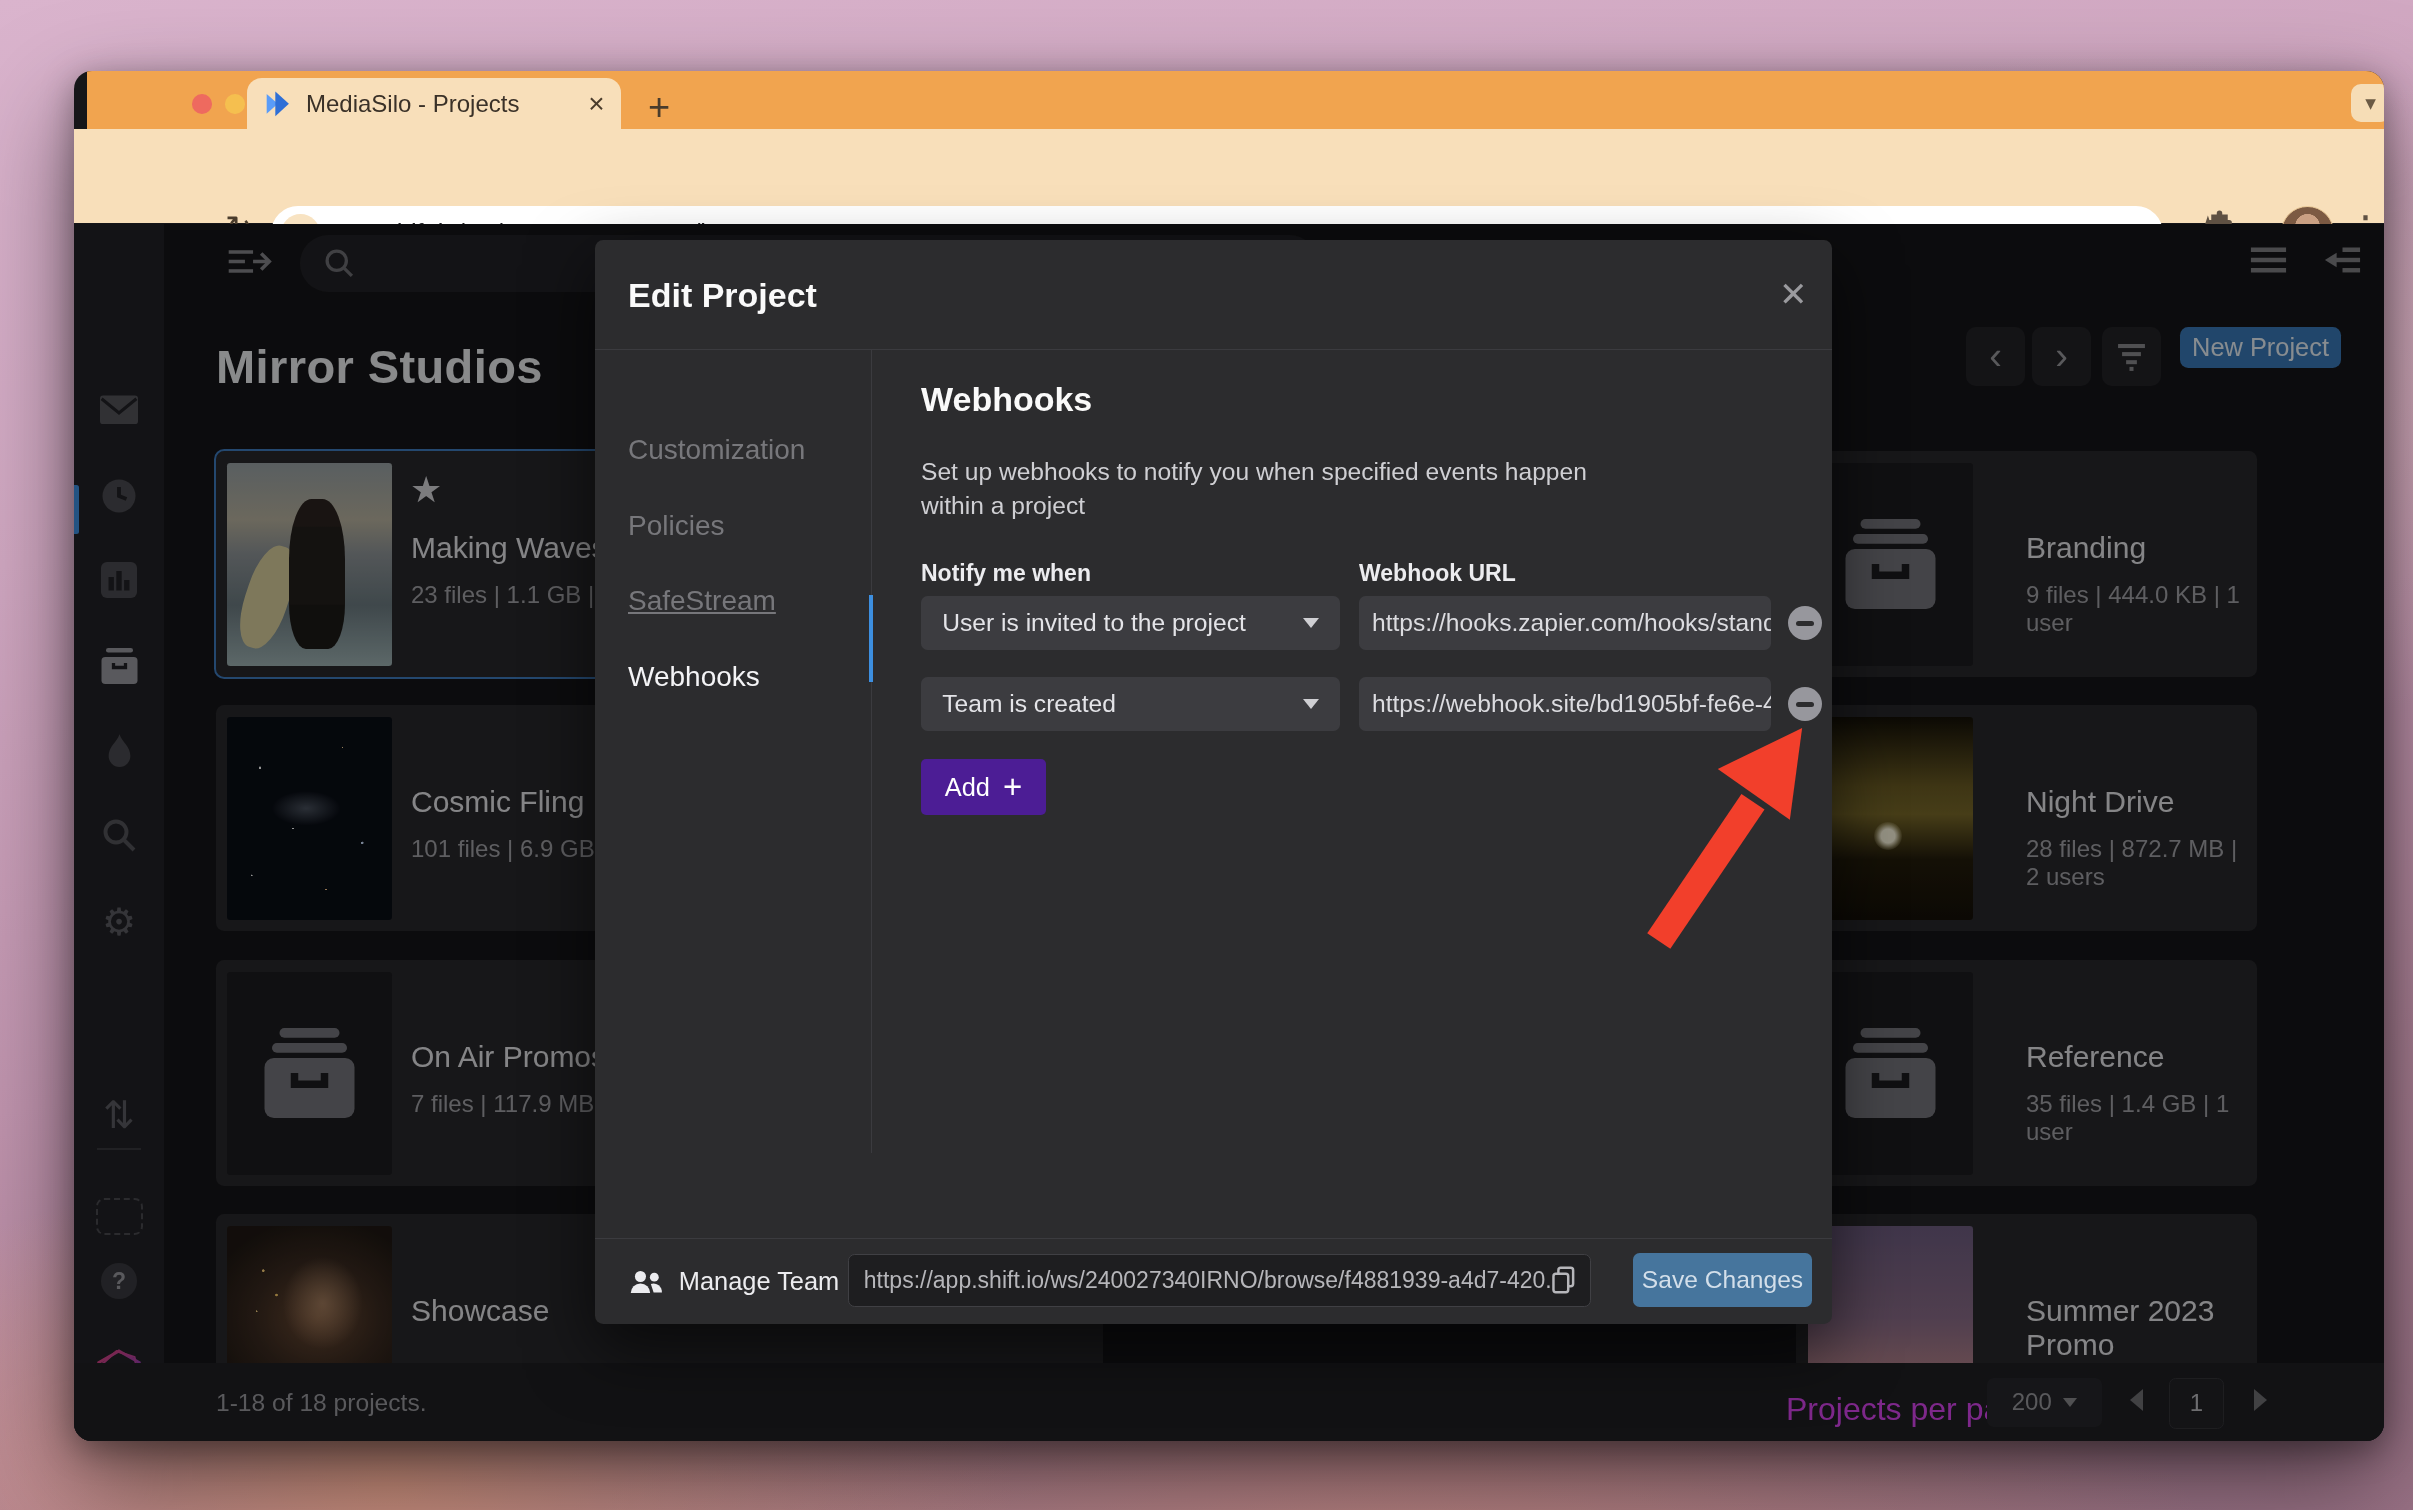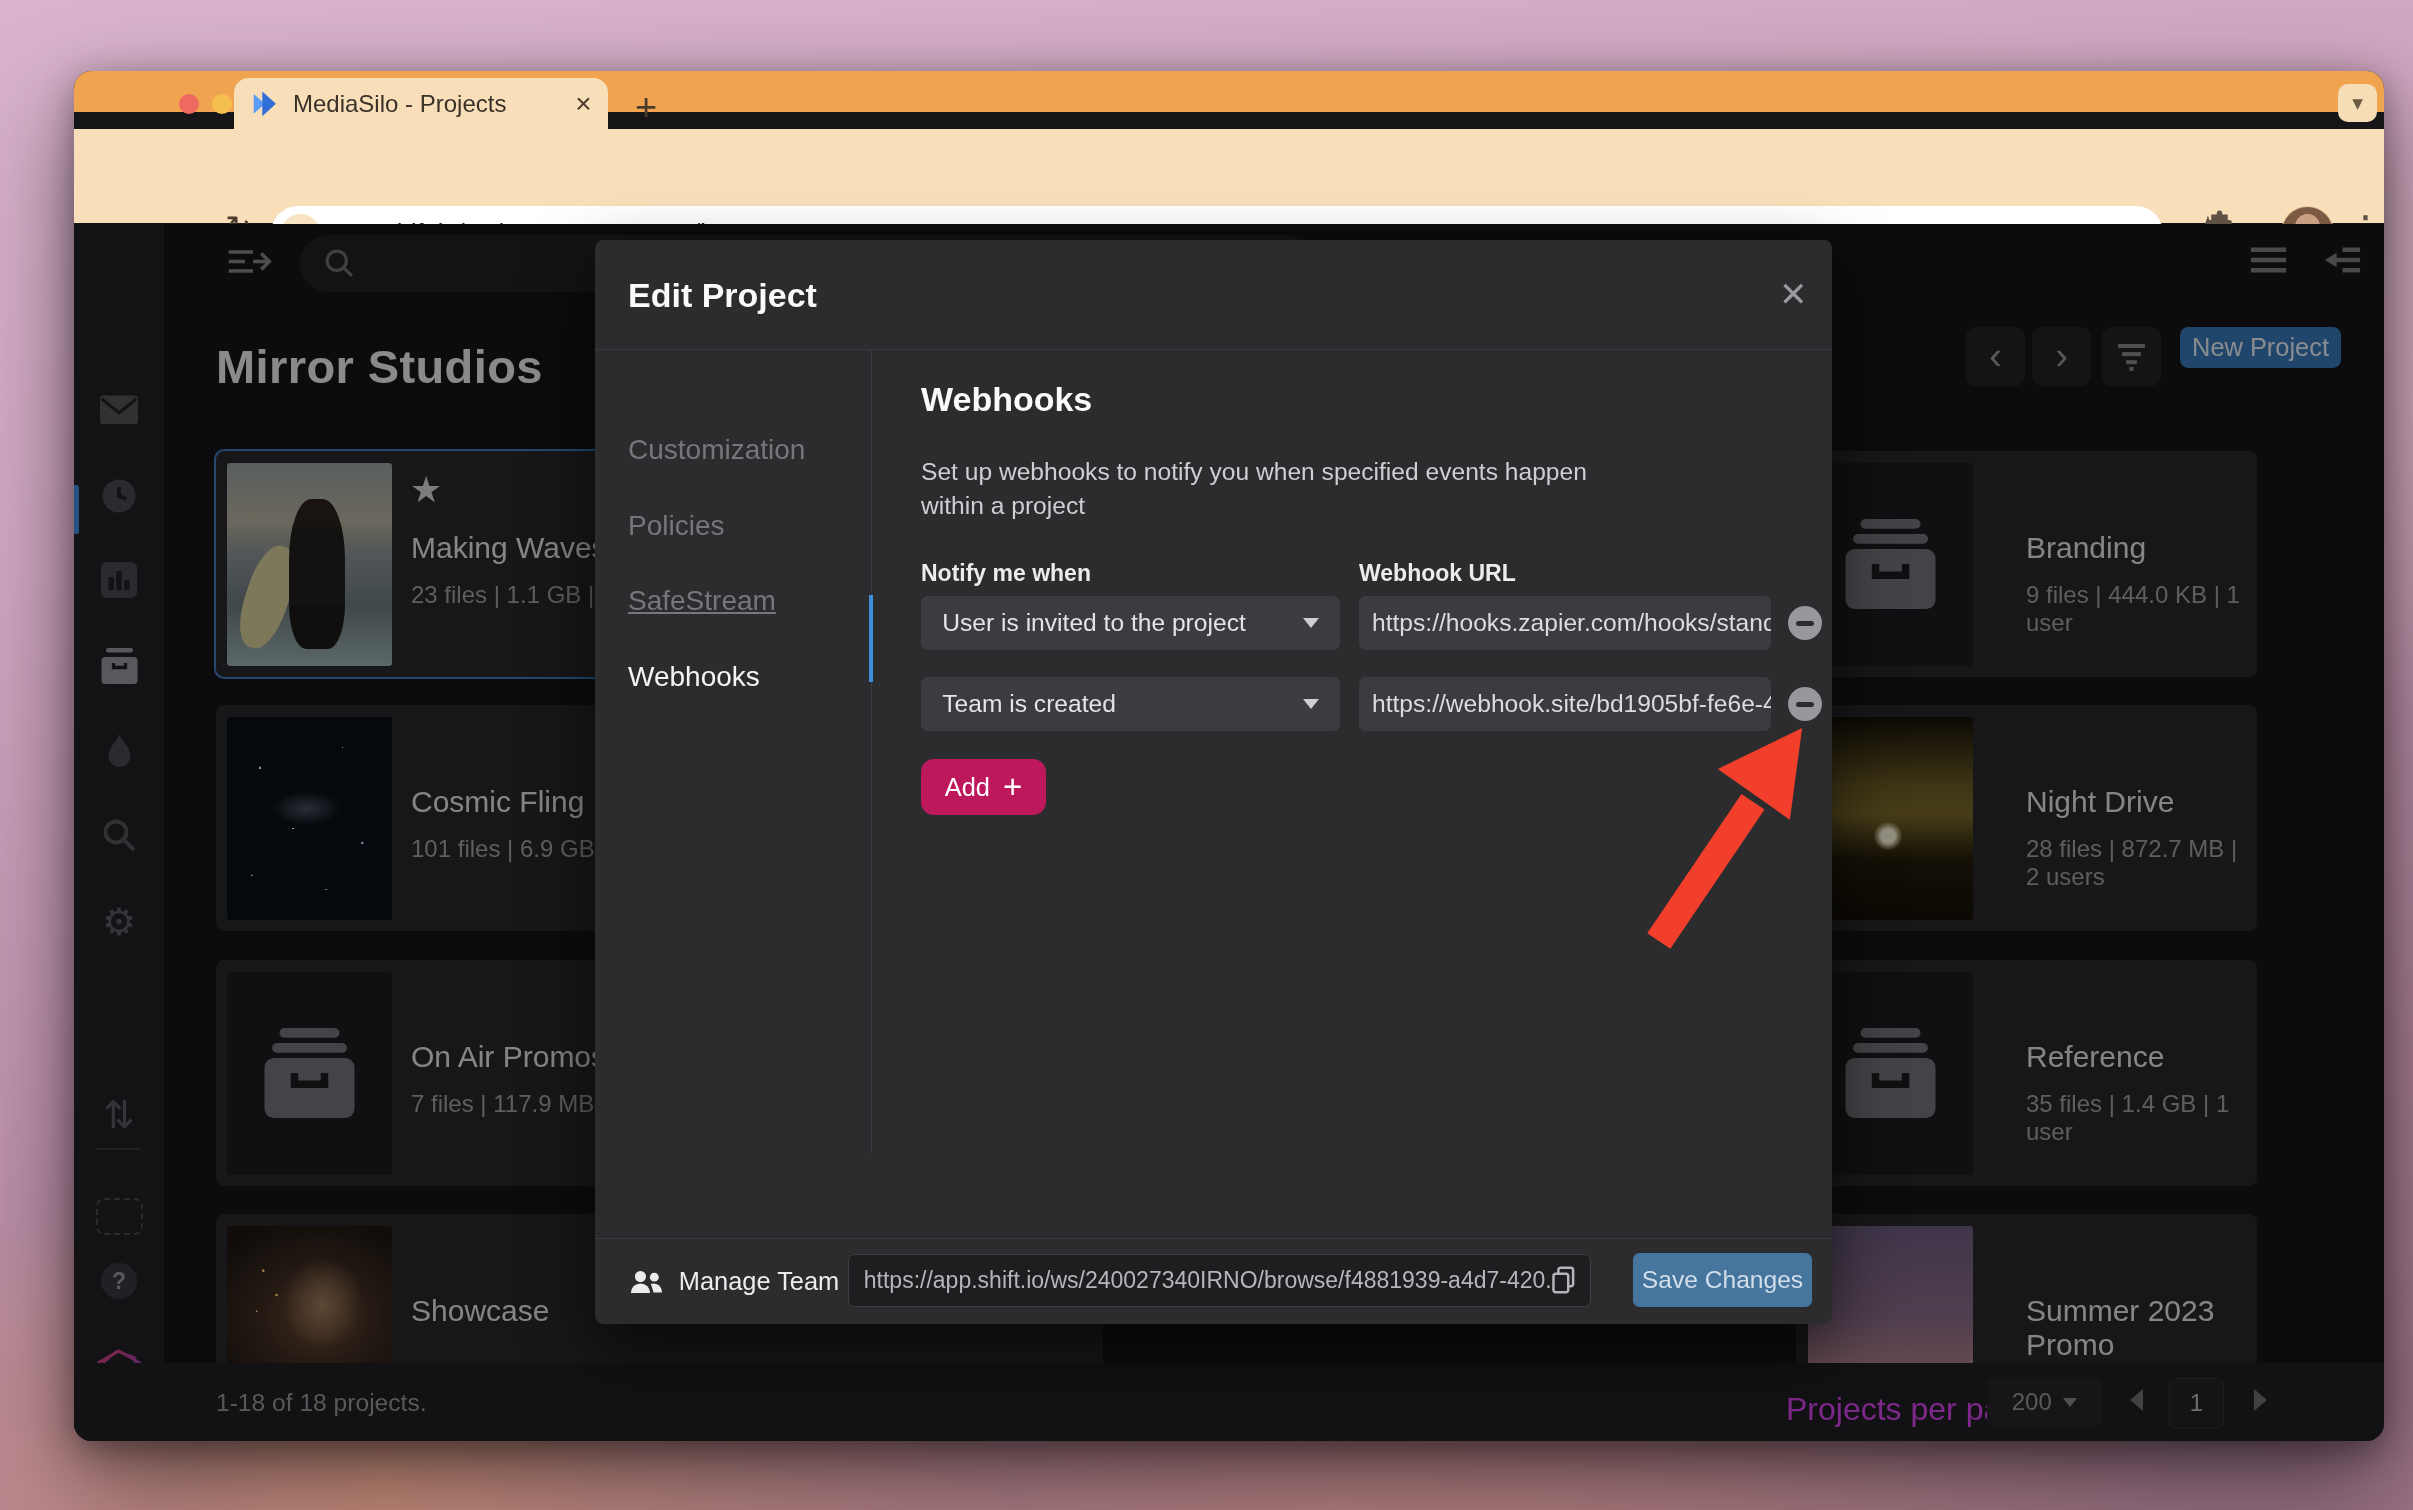--- a/index.html
+++ b/index.html
@@ -7,21 +7,21 @@
   body{
     background:
       radial-gradient(903px 460px at 16% 98%, rgba(236,160,108,.55), transparent 70%),
       radial-gradient(1149px 534px at 58% 106%, rgba(222,148,118,.5), transparent 72%),
       radial-gradient(985px 493px at 88% 26%, rgba(247,214,205,.38), transparent 70%),
       linear-gradient(168deg,#dab4cd 0%,#d0a7c1 28%,#c094ae 55%,#ac8196 76%,#9a7286 100%);
   }
   .window{position:absolute;left:74px;top:71px;width:2310px;height:1370px;border-radius:18px;
     overflow:hidden;box-shadow:0 41px 99px rgba(0,0,0,.5), 0 8.2px 33px rgba(0,0,0,.35);background:#161619;}
   
-  .tabstrip{position:absolute;left:0;top:0;width:100%;height:41px;background:#f1a44f;}
+  .tabstrip{position:absolute;left:13px;top:0;width:100%;height:58px;background:#f1a44f;}
   .tl{position:absolute;top:23px;width:19.7px;height:19.7px;border-radius:50%;}
   .tab{position:absolute;left:160px;top:7.4px;width:374px;height:51px;background:#f8dfba;
     border-radius:14.8px 14.8px 0 0;display:flex;align-items:center;padding:0 16.4px;box-sizing:border-box;}
   .tab-title{font-size:24px;color:#3a3128;margin-left:13px;white-space:nowrap;overflow:hidden;flex:1;}
   .tab-close{font-size:28px;color:#4a3c2c;margin-left:8.2px;}
   .newtab{position:absolute;left:561px;top:14.8px;font-size:38px;color:#4a3c2c;font-weight:300;}
   .win-chev{position:absolute;left:2264px;top:13px;width:39px;height:38px;background:#f6ddb6;
     border-radius:9.9px;display:flex;align-items:center;justify-content:center;color:#6b5a44;font-size:21.3px;}
   .toolbar{position:absolute;left:0;top:58px;width:100%;height:94px;background:#f8dfba;}
   .navic{position:absolute;top:79px;font-size:33px;color:#4a3c2c;}
@@ -110,21 +110,21 @@
   .wh-lab{position:absolute;top:210px;font-size:23px;font-weight:bold;color:#ececef;}
   .wsel{position:absolute;left:49px;width:419px;height:54px;background:#3c3c40;border-radius:6.6px;
     display:flex;align-items:center;padding:0 21.3px;box-sizing:border-box;color:#e4e4e8;font-size:24.6px;}
   .wsel .caret{margin-left:auto;width:0;height:0;border-left:8.2px solid transparent;border-right:8.2px solid transparent;
     border-top:10.7px solid #cfcfd3;}
   .winput{position:absolute;left:487px;width:412px;height:54px;background:#3c3c40;border-radius:6.6px;
     display:flex;align-items:center;padding:0 13px;box-sizing:border-box;color:#dcdce0;font-size:24.6px;
     white-space:nowrap;overflow:hidden;}
   .wminus{position:absolute;left:916px;width:34px;height:34px;border-radius:50%;background:#97979d;}
   .wminus::after{content:"";position:absolute;left:8.2px;top:14.8px;width:18px;height:4.9px;background:#2c2c2e;border-radius:2.5px;}
-  .waddbtn{position:absolute;left:49px;top:409px;width:125px;height:56px;background:#be185d;border-radius:13px;
+  .waddbtn{position:absolute;left:49px;top:409px;width:125px;height:56px;background:#4c1d95;border-radius:5px;
     display:flex;align-items:center;justify-content:center;gap:13px;color:#fff;font-size:25.4px;}
   .waddbtn .plus{font-size:33px;font-weight:300;line-height:0;}
   .mfoot{position:absolute;left:0;top:998px;width:100%;height:62px;border-top:1.6px solid #3b3b3f;box-sizing:border-box;}
   .mteam{position:absolute;left:33px;top:28px;display:flex;align-items:center;gap:14.8px;color:#ececef;font-size:25.4px;}
   .murl{position:absolute;left:253px;top:14.8px;width:743px;height:53px;background:#1e1e20;border:1.6px solid #404044;
     border-radius:6.6px;display:flex;align-items:center;padding:0 14.8px;box-sizing:border-box;color:#b6b6ba;font-size:23px;
     white-space:nowrap;overflow:hidden;}
   .msave{position:absolute;left:1038px;top:14px;width:179px;height:54px;background:#46759d;border-radius:6.6px;
     display:flex;align-items:center;justify-content:center;color:#d3dfea;font-size:24.6px;}
   .arrow-annot{position:absolute;left:1552px;top:632px;z-index:20;}

